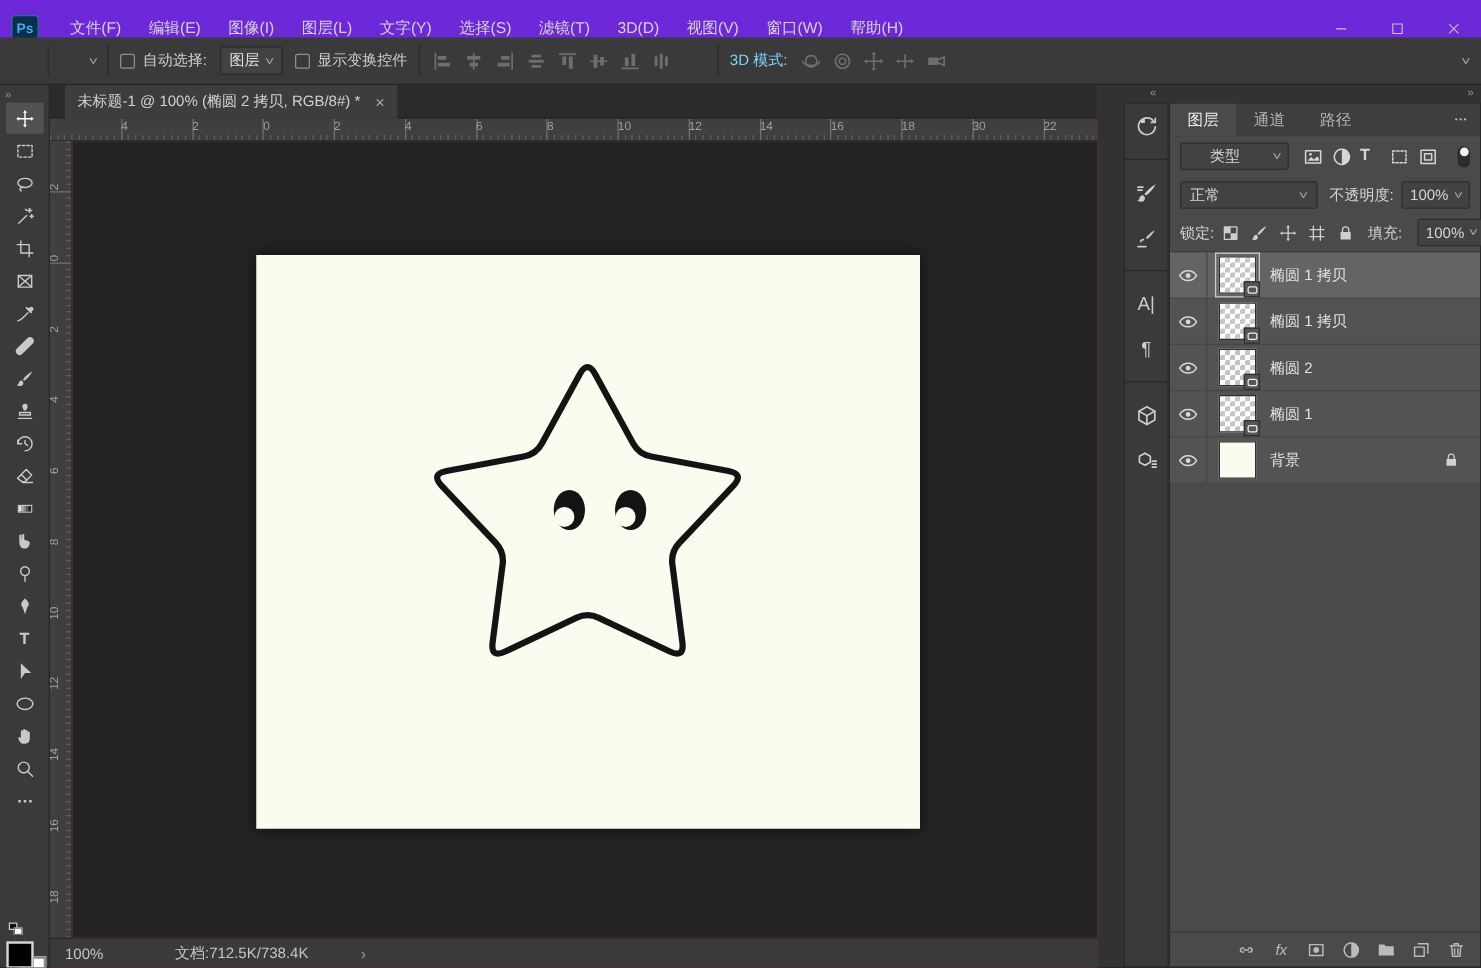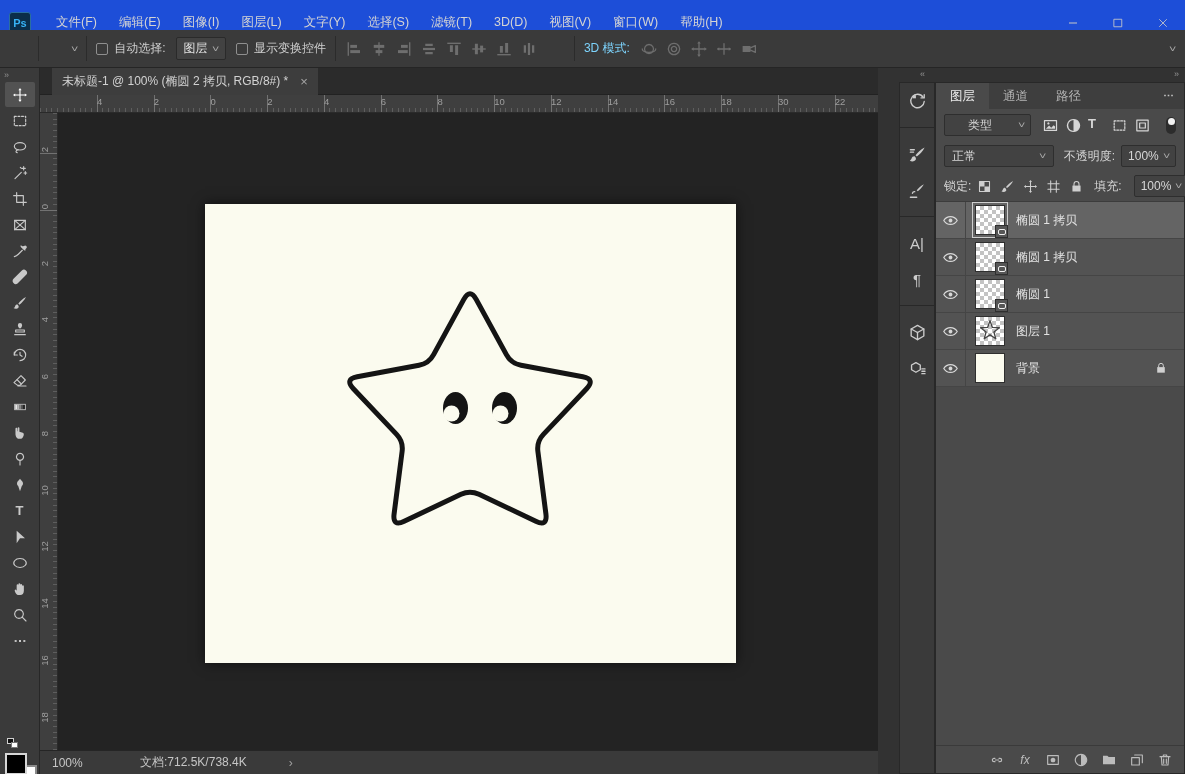--- a/index.html
+++ b/index.html
@@ -5,21 +5,21 @@
   *{box-sizing:border-box;margin:0;padding:0;user-select:none}
   html,body{width:1185px;height:774px;overflow:hidden}
   body{position:relative;background:#232323;font-family:"Liberation Sans","DejaVu Sans",sans-serif;font-size:12px;color:#d8d8d8}
   svg{display:block}
   [data-icon]{display:inline-flex;align-items:center;justify-content:center}
   [data-icon] svg{width:100%;height:100%}
   .txticon{font-weight:bold;font-size:13px;line-height:1}
   .txticon.it{font-style:italic;font-weight:normal}
 
   
-  .titlebar{position:absolute;left:0;top:0;right:0;height:46px;background:#1d4ed8;display:flex;align-items:center;border-bottom:1px solid #262626}
+  .titlebar{position:absolute;left:0;top:0;right:0;height:46px;background:#6d28d9;display:flex;align-items:center;border-bottom:1px solid #262626}
   .pslogo{width:22px;height:22px;margin:0 14px 0 9px;background:#0b2e4a;color:#37b1f3;border:1px solid #2a6fa0;border-radius:3px;display:flex;align-items:center;justify-content:center;font-size:11px;font-weight:bold}
   .menus{display:flex;height:30px}
   .menu-item{padding:0 11px;line-height:29px;color:#d4d4d4;font-size:12.5px;white-space:nowrap}
   .win-controls{margin-left:auto;display:flex;height:30px}
   .win-btn{width:45px;height:30px;display:flex;align-items:center;justify-content:center;color:#c9c9c9}
   .win-btn [data-icon]{width:12px;height:12px}
 
   
   .optionsbar{position:absolute;left:0;top:30px;right:0;height:38px;background:#3a3a3a;border-bottom:1px solid #252525;display:flex;align-items:center;padding:0 10px}
   .ob-sep{width:1px;height:25px;background:#2b2b2b;margin:0 9px;flex:none}
@@ -1021,35 +1021,37 @@
                 <path d="M2.5 12c2.2-3.6 5.6-5.5 9.5-5.5s7.3 1.9 9.5 5.5c-2.2 3.6-5.6 5.5-9.5 5.5S4.7 15.6 2.5 12z" fill="none" stroke="currentColor" stroke-width="1.7" stroke-linecap="round" stroke-linejoin="round"></path>
                 <path d="M12 9.3a2.7 2.7 0 1 0 .01 0z" fill="currentColor"></path>
               </svg>
             </span>
           </div>
           <div class="thumb checker">
             <span class="badge">
               <i></i>
             </span>
           </div>
-          <span class="lname">椭圆 1</span>
+          <span class="lname">椭圆 2</span>
         </div>
         <div class="lrow">
           <div class="eye-cell">
             <span data-icon="eye">
               <svg viewBox="0 0 24 24">
                 <path d="M2.5 12c2.2-3.6 5.6-5.5 9.5-5.5s7.3 1.9 9.5 5.5c-2.2 3.6-5.6 5.5-9.5 5.5S4.7 15.6 2.5 12z" fill="none" stroke="currentColor" stroke-width="1.7" stroke-linecap="round" stroke-linejoin="round"></path>
                 <path d="M12 9.3a2.7 2.7 0 1 0 .01 0z" fill="currentColor"></path>
               </svg>
             </span>
           </div>
-          <div class="thumb checker"><span><svg viewBox="0 0 30 30" width="28" height="28">
-                <path d="M15 4l2.6 7.2 7.4.3-5.8 4.6 2 7.2L15 19l-6.2 4.3 2-7.2L5 11.5l7.4-.3z" fill="none" stroke="#444" stroke-width="1.4" stroke-linejoin="round"></path>
-              </svg></span></div>
-          <span class="lname">图层 1</span>
+          <div class="thumb checker">
+            <span class="badge">
+              <i></i>
+            </span>
+          </div>
+          <span class="lname">椭圆 1</span>
         </div>
         <div class="lrow">
           <div class="eye-cell">
             <span data-icon="eye">
               <svg viewBox="0 0 24 24">
                 <path d="M2.5 12c2.2-3.6 5.6-5.5 9.5-5.5s7.3 1.9 9.5 5.5c-2.2 3.6-5.6 5.5-9.5 5.5S4.7 15.6 2.5 12z" fill="none" stroke="currentColor" stroke-width="1.7" stroke-linecap="round" stroke-linejoin="round"></path>
                 <path d="M12 9.3a2.7 2.7 0 1 0 .01 0z" fill="currentColor"></path>
               </svg>
             </span>
           </div>

